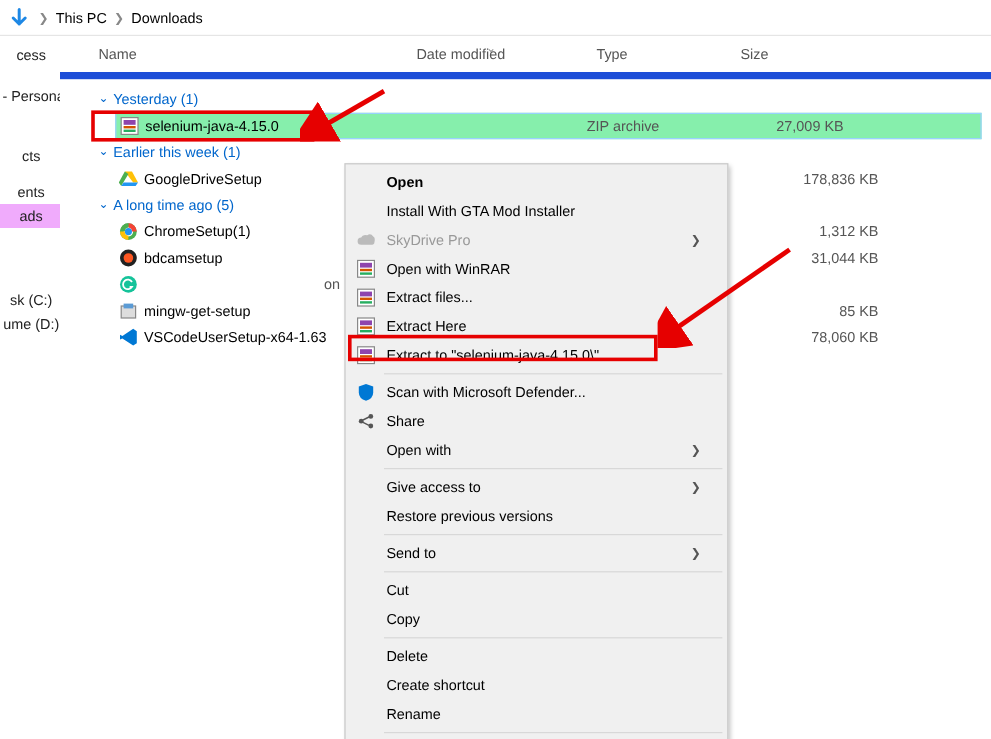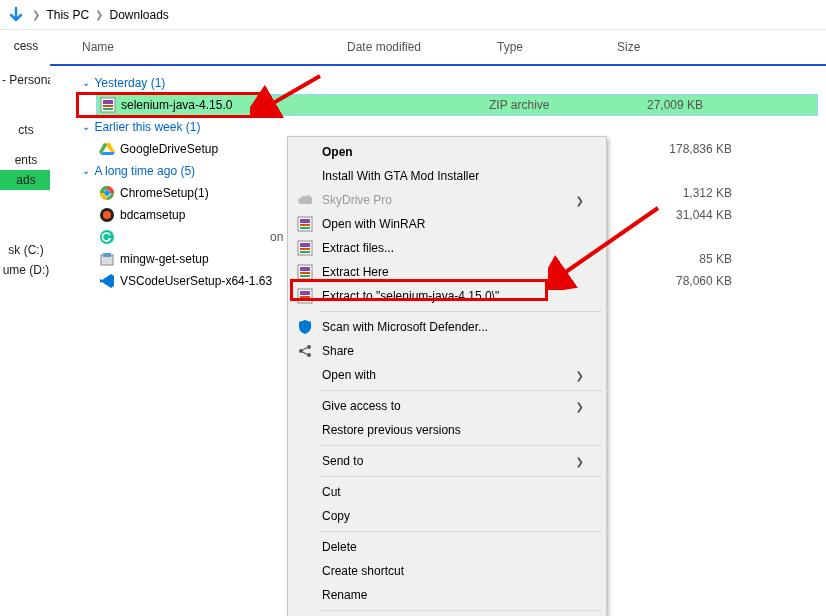--- a/index.html
+++ b/index.html
@@ -4,23 +4,23 @@
   <style>
     * { box-sizing: border-box; margin: 0; padding: 0; }
     body { font-family: "Segoe UI", Tahoma, sans-serif; font-size: 12px; color: #000; background: #fff; width: 826px; height: 616px; overflow: hidden; position: relative; }
     .breadcrumb { display: flex; align-items: center; height: 30px; padding: 4px 2px; border-bottom: 1px solid #e5e5e5; }
     .breadcrumb .arrow-icon { width: 20px; height: 20px; margin: 0 4px; display:flex; align-items:center; justify-content:center;}
     .breadcrumb .sep { color: #888; padding: 0 2px; font-size: 10px;}
     .breadcrumb .crumb { padding: 2px 4px; }
     .main { display: flex; height: calc(100% - 30px); }
     .nav { width: 50px; padding: 6px 0 0 0; font-size:12px; color:#222;}
     .nav div { padding: 3px 0 3px 2px; white-space: nowrap; overflow:hidden;text-align:center;}
-    .nav .sel { background:#22c55e; }
+    .nav .sel { background:#f0abfc; }
     .content { flex:1; position: relative; }
-    .cols { display:flex; height: 36px; align-items:center; color:#555; border-bottom: 2px solid #1d4ed8; padding-left: 32px;}
+    .cols { display:flex; height: 36px; align-items:center; color:#555; border-bottom: 6px solid #1d4ed8; padding-left: 32px;}
     .col-name { width: 265px; }
     .col-date { width: 150px; position:relative;}
     .col-type { width: 120px;}
     .col-size { width: 110px; text-align:left;}
     .drop-mark { position:absolute; top:-4px; left:58px; font-size:10px; color:#999;}
     .list { padding: 6px 0 0 18px; }
     .group { display:flex; align-items:center; color:#0066cc; padding: 4px 0 4px 14px; cursor:default;}
     .group .chev { margin-right: 4px; font-size:10px; transform: translateY(-1px);}
     .row { display:flex; align-items:center; height: 22px; padding-left: 30px;}
     .row.sel { background:#86efac; border:1px solid #99d1ff; margin:0 8px 0 28px; padding-left:2px; height:22px;}

